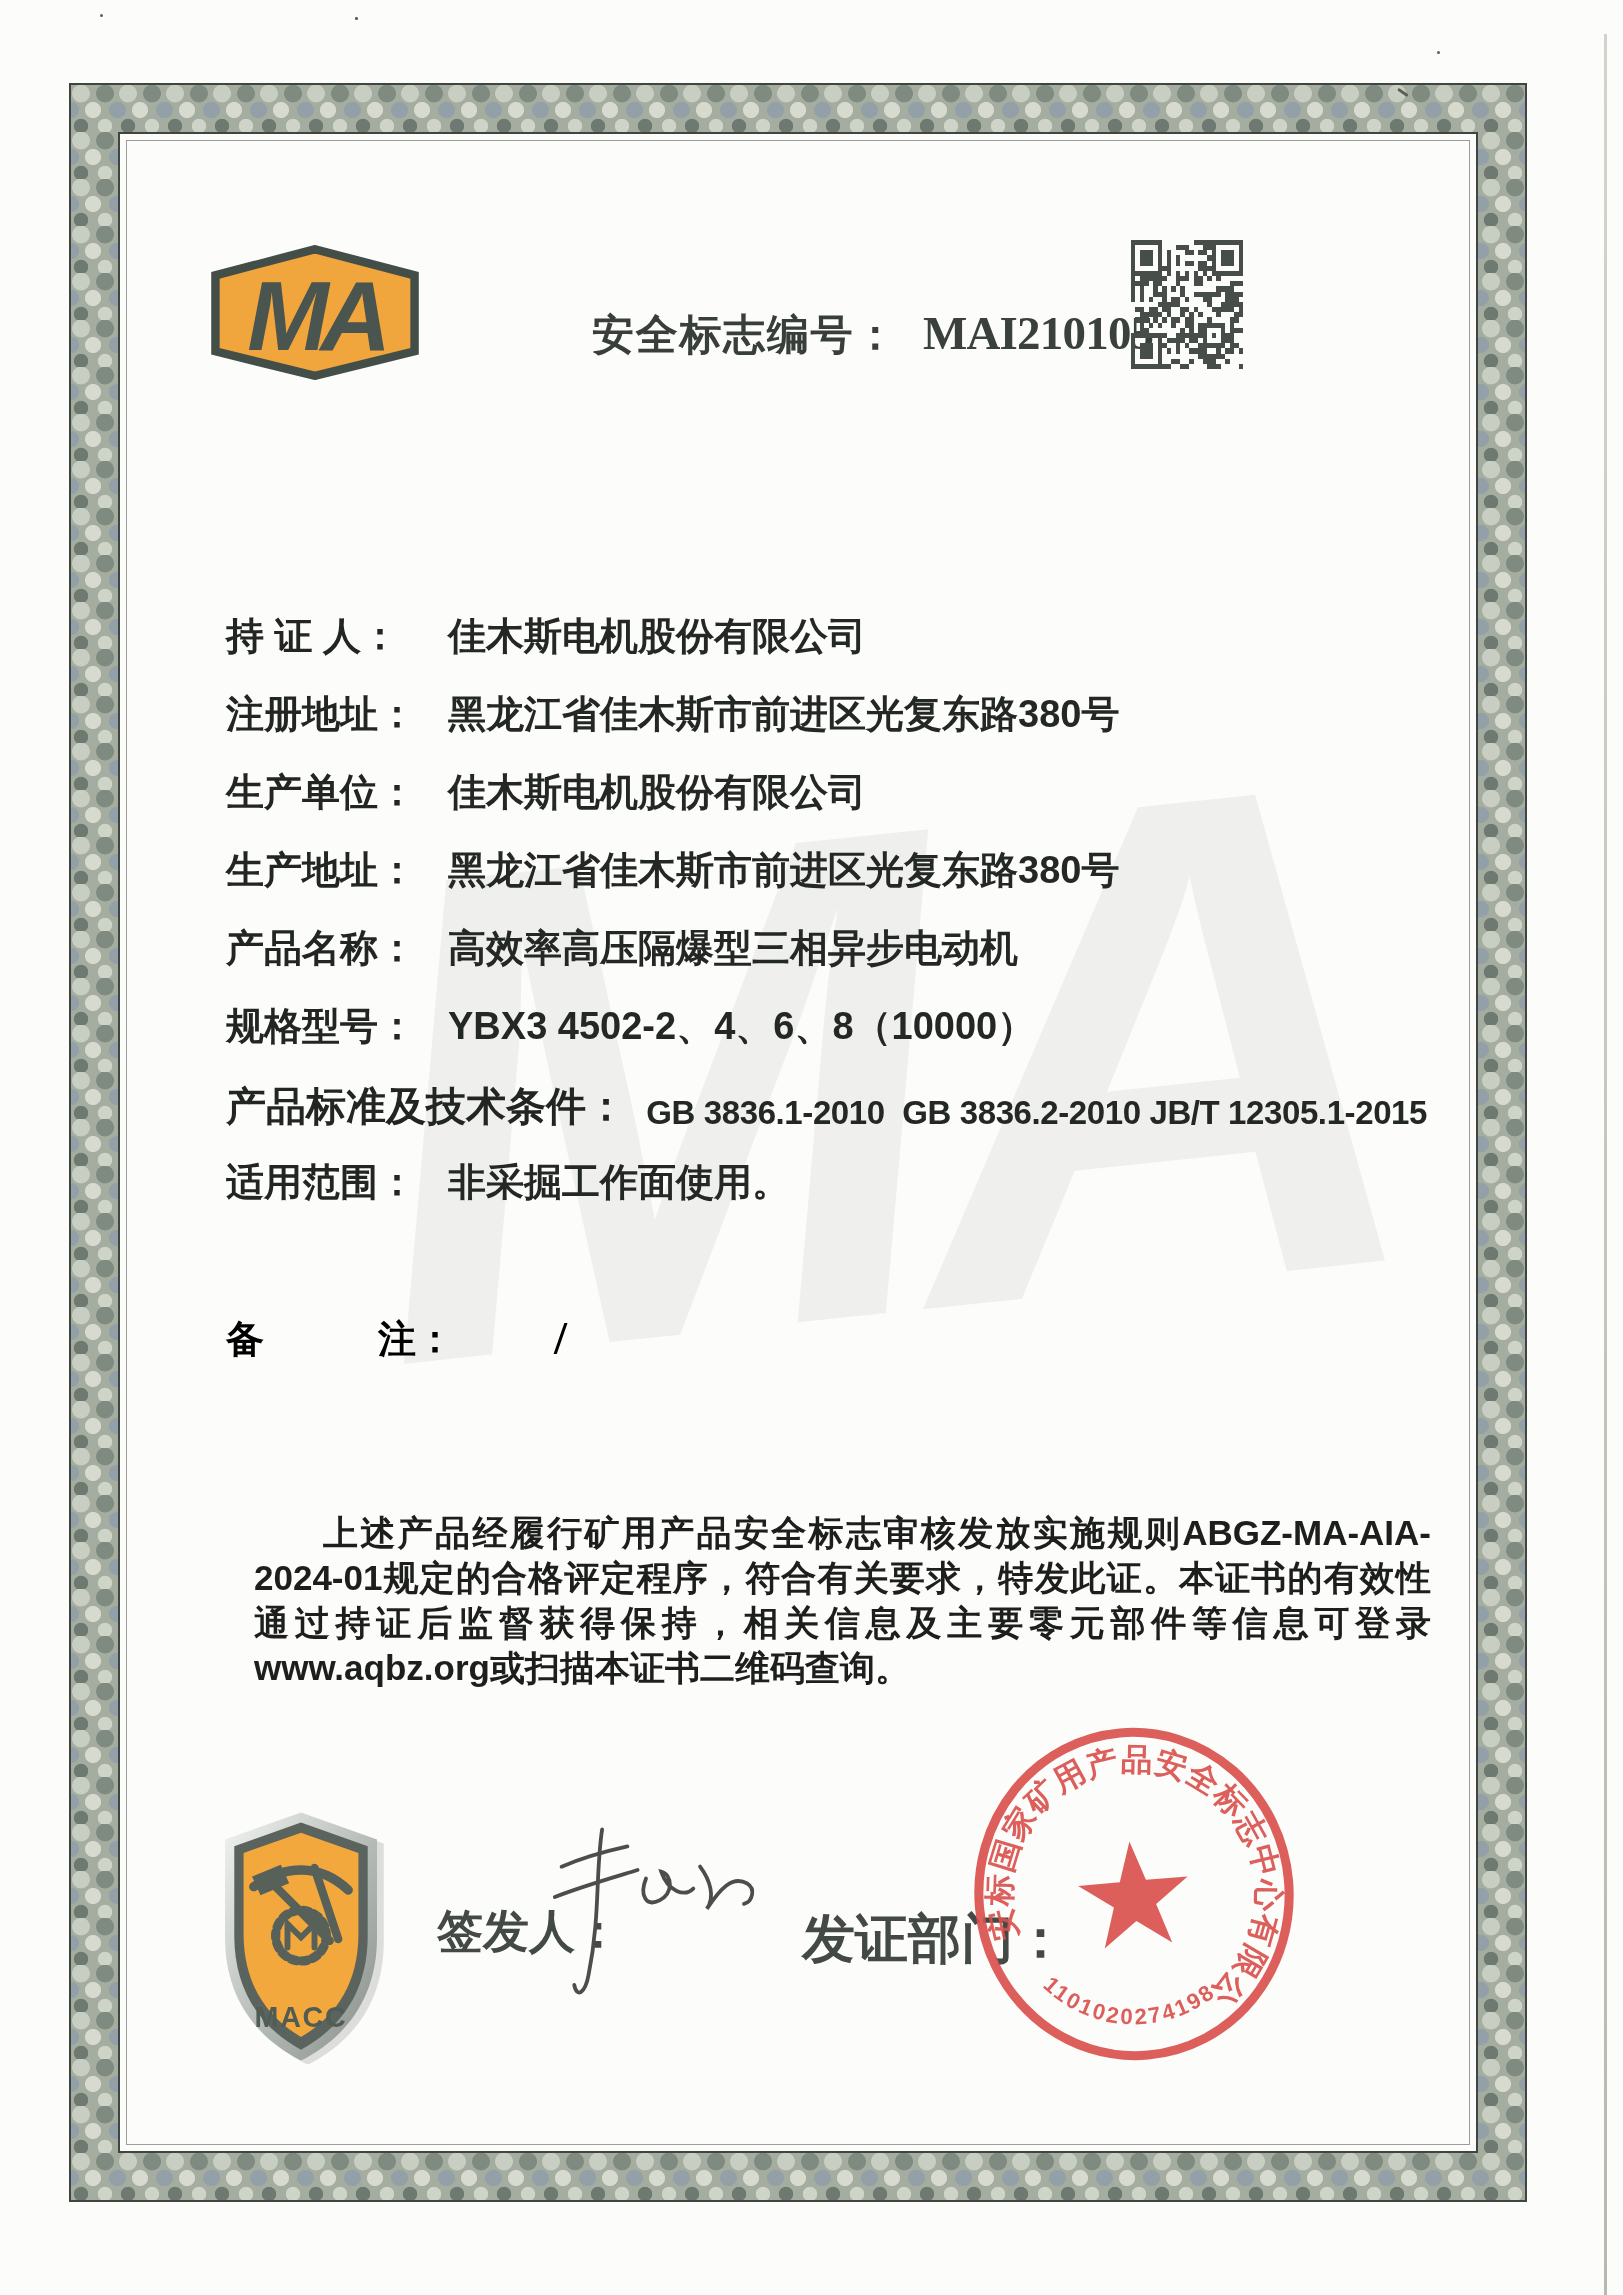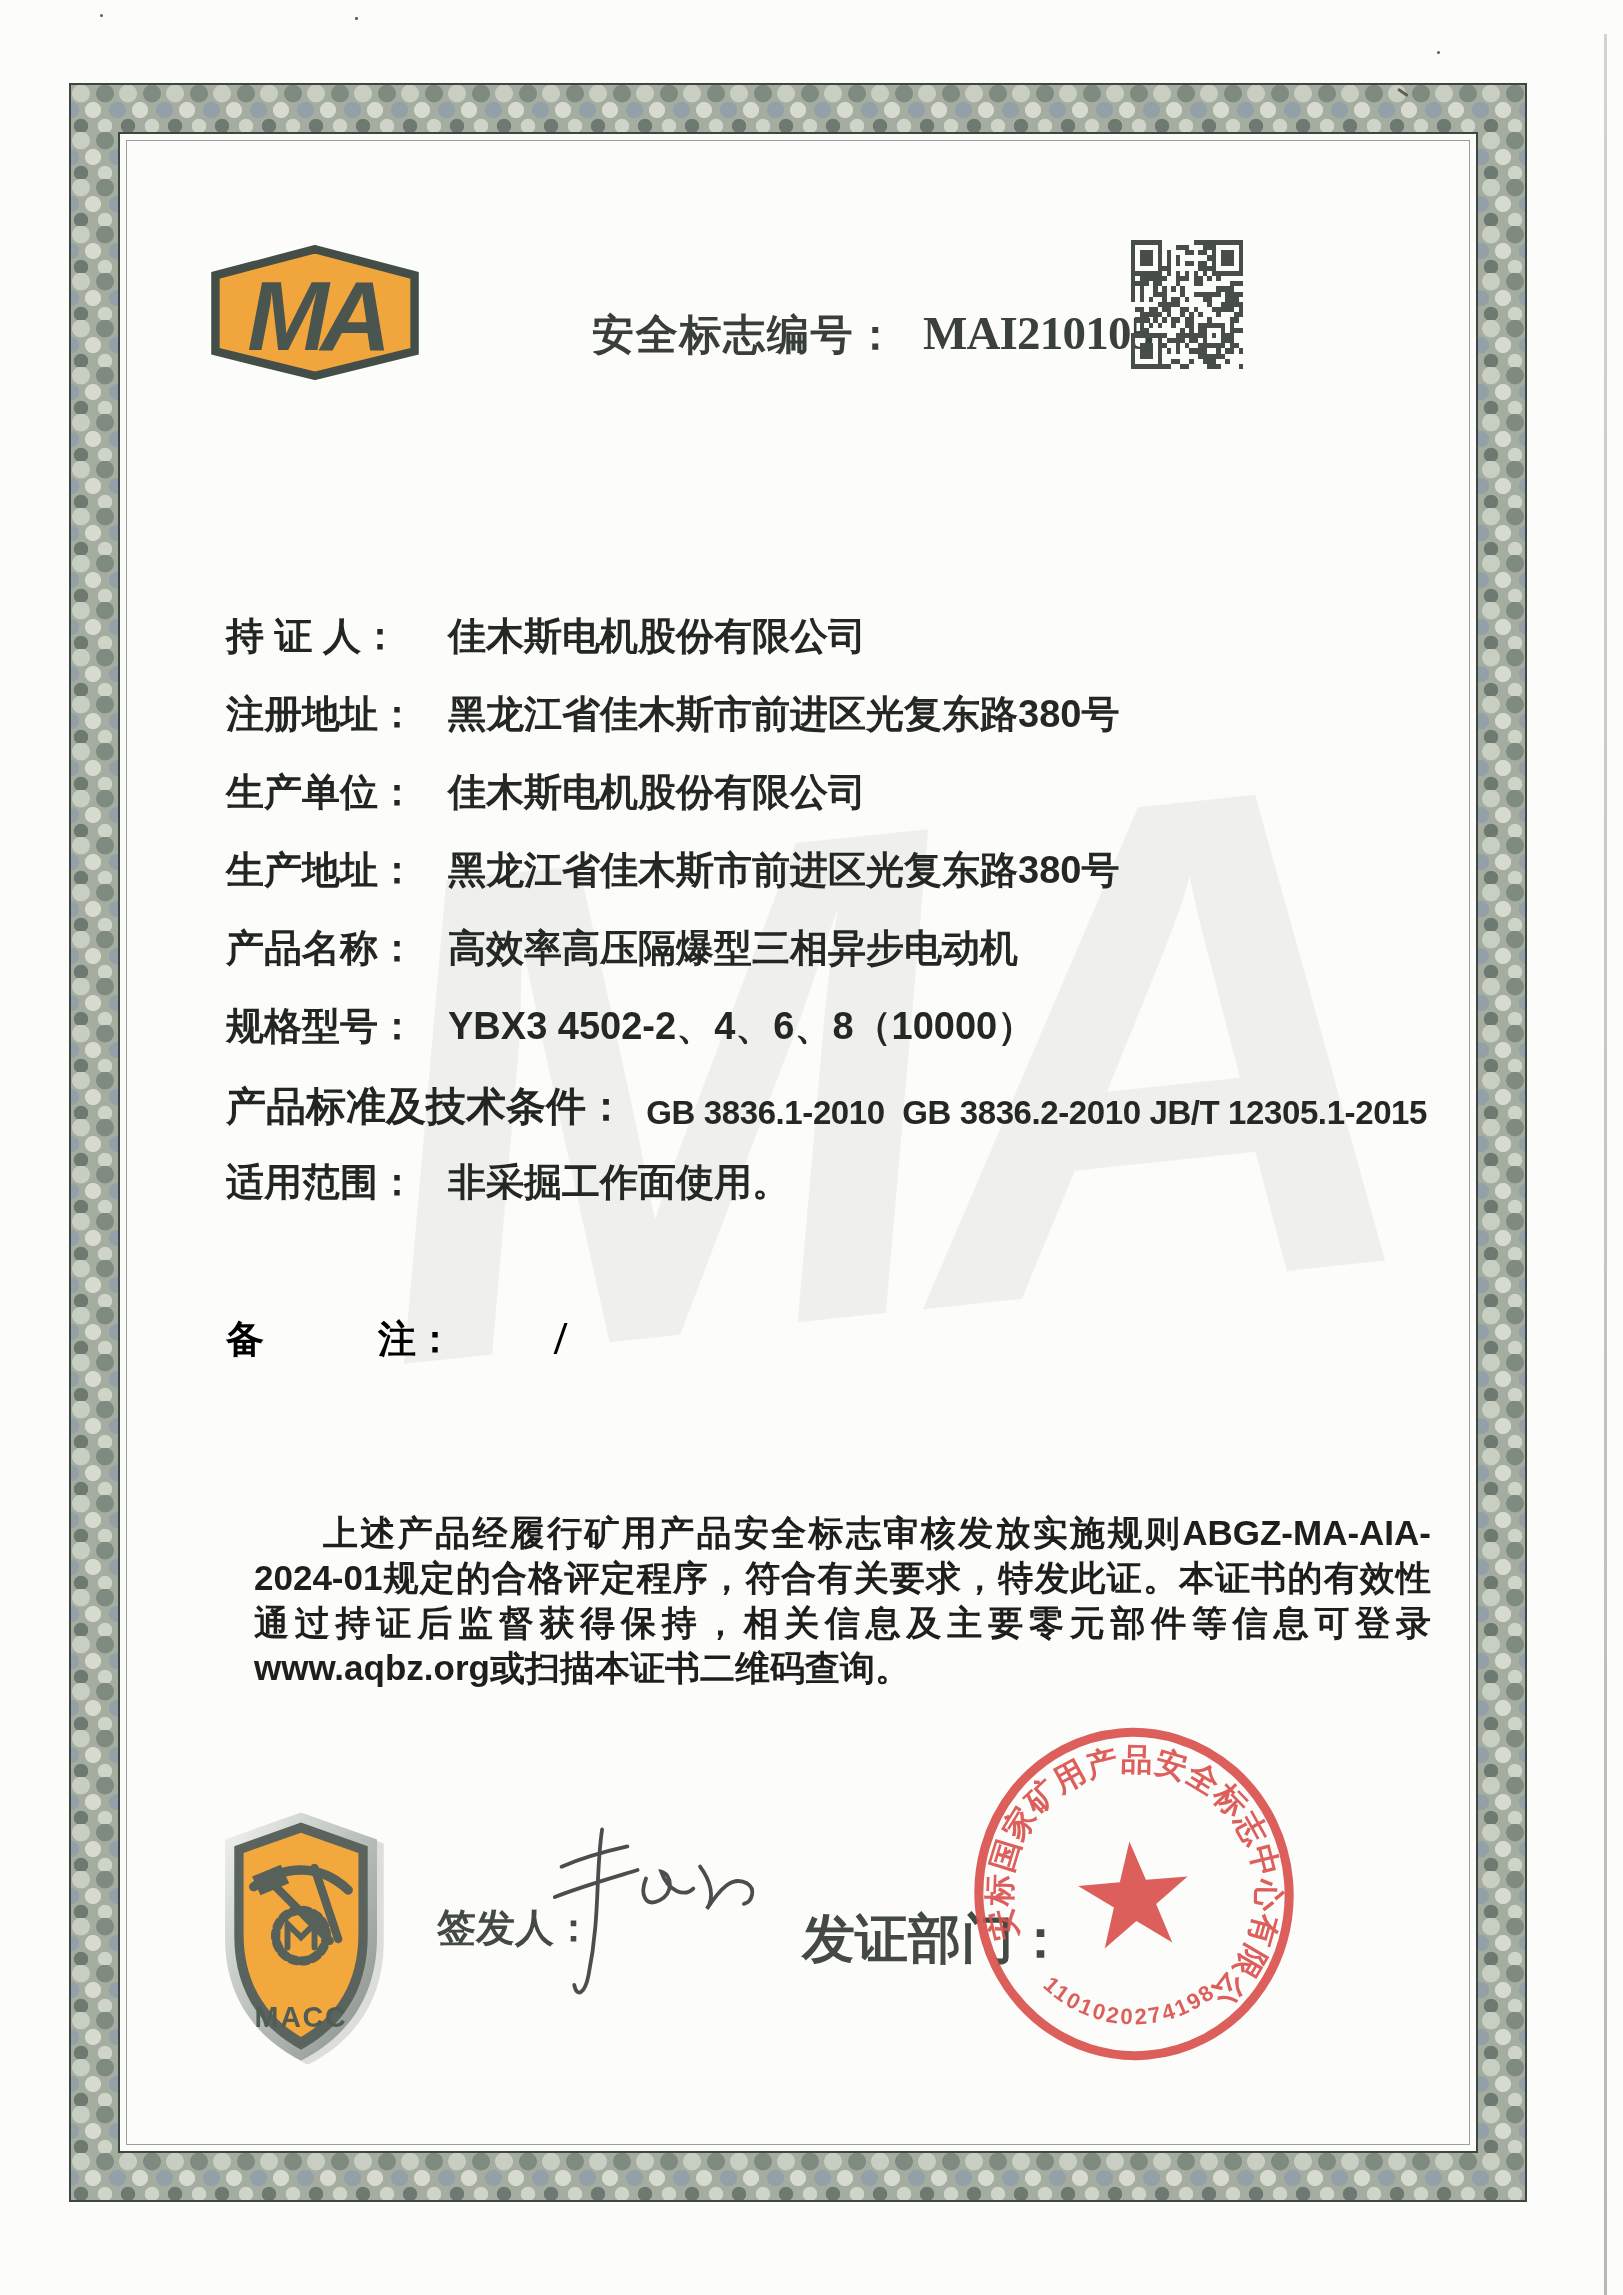--- a/index.html
+++ b/index.html
@@ -49,21 +49,21 @@
   .dl1{width:222px;} .dv1{width:211px;} .sp1{width:211px;} .dl2{width:221px;}
   .remark{position:absolute;left:226px;top:1311px;display:flex;align-items:flex-end;}
   .r-label{font-size:38px;font-weight:bold;white-space:pre;}
   .r-value{margin-left:100px;font-family:"Liberation Serif","DejaVu Serif",serif;
            font-size:47px;font-weight:bold;}
   
   .paragraph{position:absolute;left:254px;top:1510px;width:1177px;font-size:35px;
              line-height:45px;text-indent:69px;text-align:justify;font-weight:600;color:#1d1f1d;}
   
   .shield{position:absolute;left:208px;top:1809px;}
-  .signer-label{position:absolute;left:437px;top:1901px;font-size:39px;font-weight:bold;color:#43494 4;color:#434944;}
+  .signer-label{position:absolute;left:437px;top:1901px;font-size:46px;font-weight:bold;color:#43494 4;color:#434944;}
   .signature{position:absolute;left:543px;top:1814px;}
   .issuer-label{position:absolute;left:802px;top:1904px;font-size:53px;font-weight:bold;color:#434944;}
   .seal{position:absolute;left:969px;top:1723px;transform:rotate(-5deg);opacity:0.9;}
   
   .scan-line{position:absolute;left:1604px;top:34px;width:3.4px;height:2262px;
              background:linear-gradient(#c9cec3,#a9afa4);opacity:.85;}
   .speck{position:absolute;background:#5a5f5a;border-radius:50%;}
   .s1{left:1437px;top:51px;width:3.4px;height:3.4px;}
   .s2{left:1397px;top:91px;width:12px;height:2.5px;transform:rotate(35deg);border-radius:1.7px;}
   .s3{left:100px;top:13.5px;width:3.4px;height:3.4px;}

